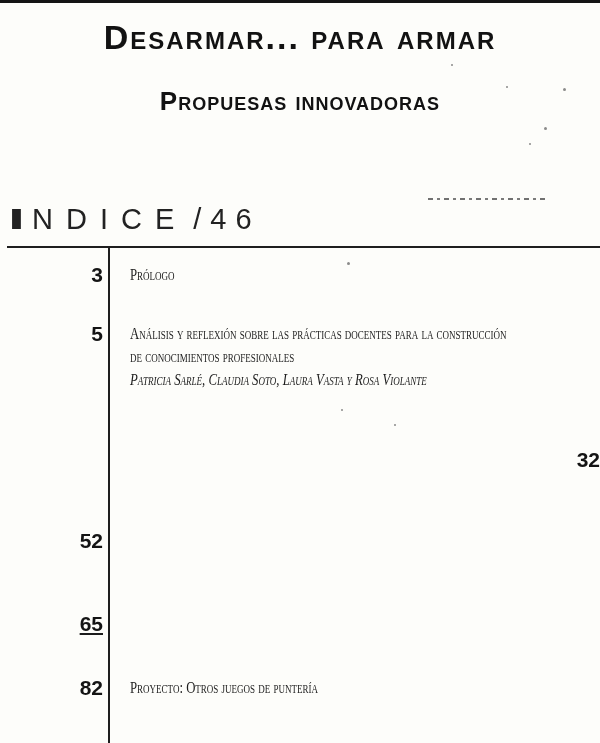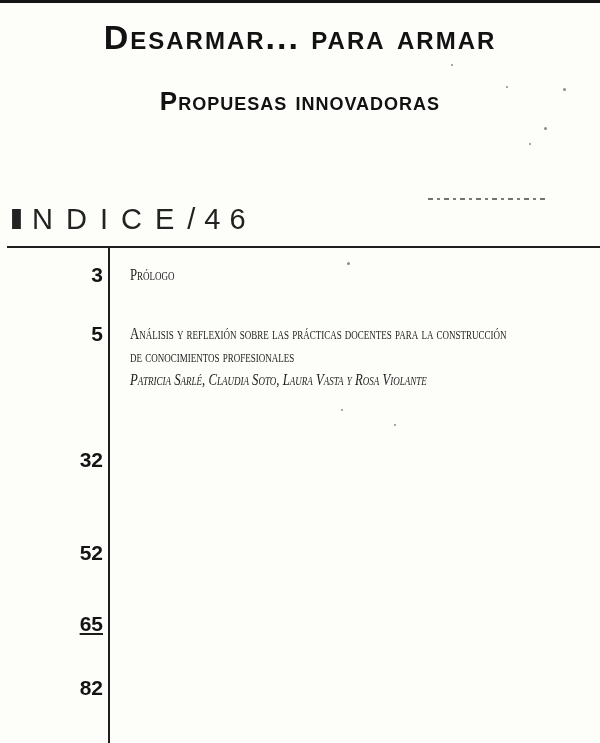--- a/index.html
+++ b/index.html
@@ -38,21 +38,21 @@
     position:absolute; left:8px; top:203px; height:34px;
     font-family:"Liberation Sans", sans-serif;
     font-size:29px; color:#222; white-space:nowrap;
   }
   .index-initial {
     display:inline-block; font-weight:bold;
     transform:scaleX(2.1); transform-origin:0 50%;
     margin-right:16px;
   }
   .index-rest { letter-spacing:13px;text-align:center; }
-  .index-ref { letter-spacing:9px; }
+  .index-ref { letter-spacing:9px; margin-left:6px; }
   .rule-h {
     position:absolute; left:7px; top:246px; width:593px; height:2px;
     background:#1e1e1e;
   }
   .rule-v {
     position:absolute; left:108px; top:247px; bottom:0; width:2px;
     background:#1e1e1e;
   }
   .entry { position:absolute; left:0; width:600px; display:flex; }
   .num {
@@ -106,27 +106,30 @@
 
 <div class="entry" style="top:322px;">
   <div class="num">5</div>
   <div class="etext">
     <span class="eline">Análisis y reflexión sobre las prácticas docentes para la construcción</span>
     <span class="eline">de conocimientos profesionales</span>
     <span class="eline eauthors">Patricia Sarlé, Claudia Soto, Laura Vasta y Rosa Violante</span>
   </div>
 </div>
 
-<div class="entry" style="top:448px;">
+<div class="entry" style="top:448px;justify-content:flex-end;">
   <div class="num">32</div>
 </div>
 
-<div class="entry" style="top:529px;margin-top:12px;">
+<div class="entry" style="top:529px;">
   <div class="num">52</div>
 </div>
 
 <div class="entry" style="top:612px;text-decoration:underline;">
   <div class="num">65</div>
 </div>
 
 <div class="entry" style="top:676px;">
   <div class="num">82</div>
+  <div class="etext">
+    <span class="eline">Proyecto: Otros juegos de puntería</span>
+  </div>
 </div>
 
 </body></html>

